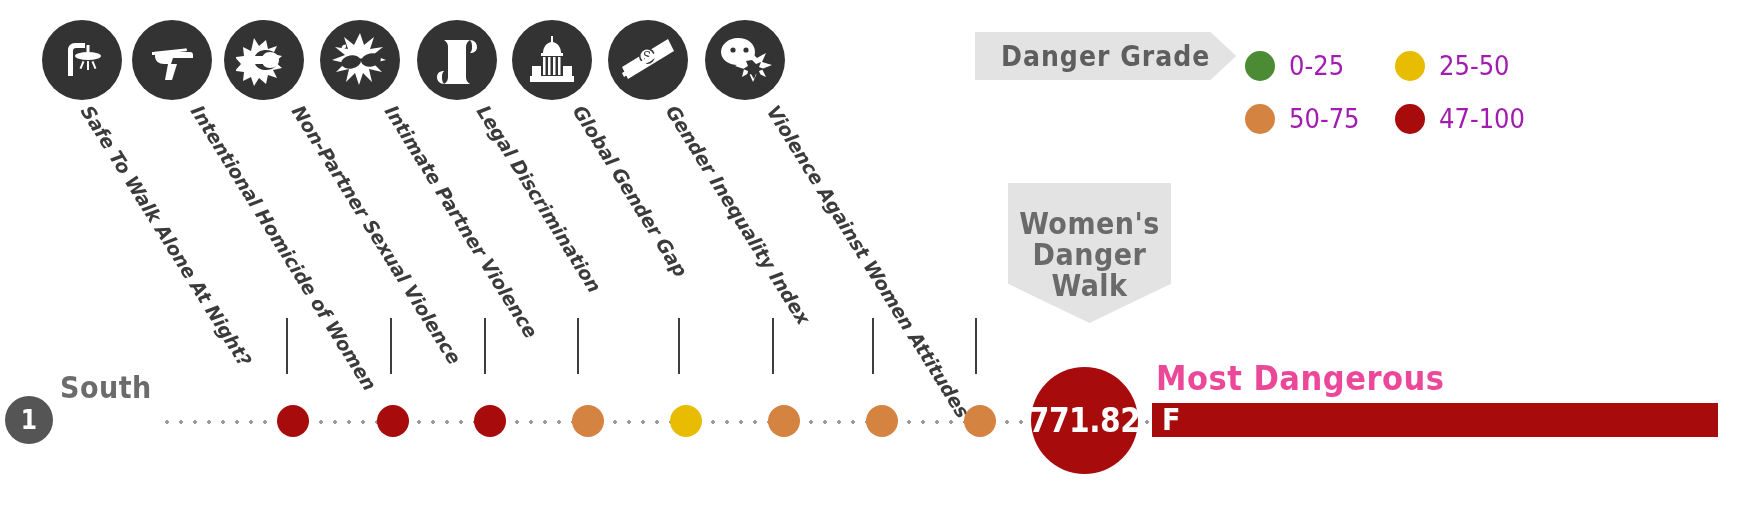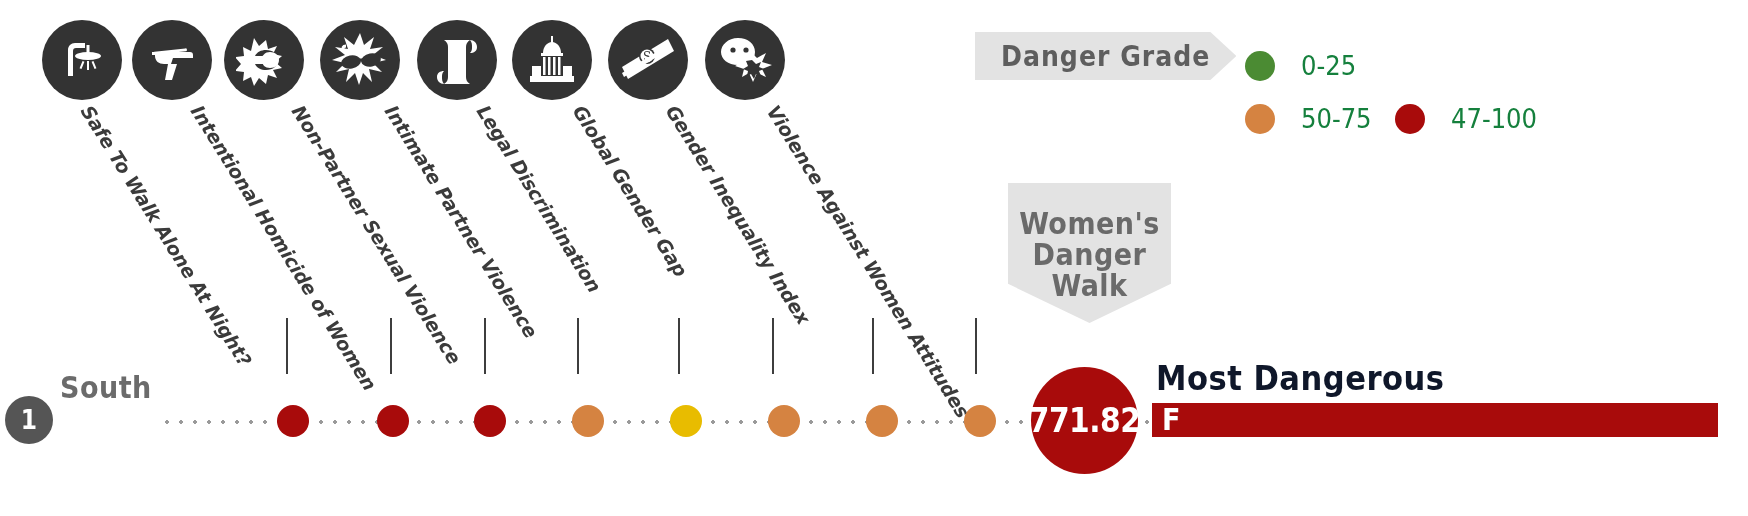--- a/index.html
+++ b/index.html
@@ -51,23 +51,23 @@
     font-weight:bold;font-size:28px;color:#5e5e5e;
     letter-spacing:1px;
   }
 
   
   .legend{position:absolute;left:1245px;top:50px;width:300px;}
   .legend-row{display:flex;align-items:center;margin-bottom:22px;}
   .legend-item{display:flex;align-items:center;width:150px;}
   .swatch{width:30px;height:30px;border-radius:50%;flex:0 0 auto;}
   .legend-txt{
-    margin-left:26px;
-    font-family:"DejaVu Sans Condensed","DejaVu Sans", sans-serif;
-    font-size:27px;color:#15803d;letter-spacing:0px;
+    margin-left:14px;
+    font-family:"DejaVu Sans Condensed","DejaVu Sans", sans-serif;
+    font-size:27px;color:#a21caf;letter-spacing:0px;
   }
 
   
   .wdi{
     position:absolute;left:1008px;top:183px;width:163px;height:140px;
     background:#e3e3e3;
     clip-path:polygon(0 0, 100% 0, 100% 72%, 50% 100%, 0 72%);
     display:flex;flex-direction:column;align-items:center;justify-content:flex-start;
     padding-top:26px;box-sizing:border-box;
   }
@@ -106,21 +106,21 @@
     position:absolute;left:1031px;top:367px;width:107px;height:107px;border-radius:50%;
     background:#a80b0b;color:#ffffff;
     display:flex;align-items:center;justify-content:center;
     font-family:"DejaVu Sans Condensed","DejaVu Sans", sans-serif;
     font-weight:bold;font-size:33px;letter-spacing:-0.5px;
   }
 
   .most-dangerous{
     position:absolute;left:1156px;top:358px;
     font-family:"DejaVu Sans Condensed","DejaVu Sans", sans-serif;
-    font-weight:bold;font-size:34px;color:#0f172a;letter-spacing:0.5px;
+    font-weight:bold;font-size:34px;color:#ec4899;letter-spacing:0.5px;
   }
   .grade-bar{
     position:absolute;left:1152px;top:403px;width:566px;height:34px;
     background:#a80b0b;display:flex;align-items:center;
   }
   .grade-bar .g{
     color:#ffffff;font-family:"DejaVu Sans Condensed","DejaVu Sans", sans-serif;
     font-weight:bold;font-size:30px;padding-left:10px;line-height:1;
   }
 </style>
@@ -230,20 +230,24 @@
   <div class="dg-banner">
     <span class="txt">Danger Grade</span>
   </div>
 
   <div class="legend">
     <div class="legend-row">
       <div class="legend-item">
         <div class="swatch" style="background:#4b8b33"></div>
         <div class="legend-txt">0-25</div>
       </div>
+      <div class="legend-item">
+        <div class="swatch" style="background:#e8bc00"></div>
+        <div class="legend-txt">25-50</div>
+      </div>
     </div>
     <div class="legend-row">
       <div class="legend-item">
         <div class="swatch" style="background:#d58341"></div>
         <div class="legend-txt">50-75</div>
       </div>
       <div class="legend-item">
         <div class="swatch" style="background:#a80b0b"></div>
         <div class="legend-txt">47-100</div>
       </div>

